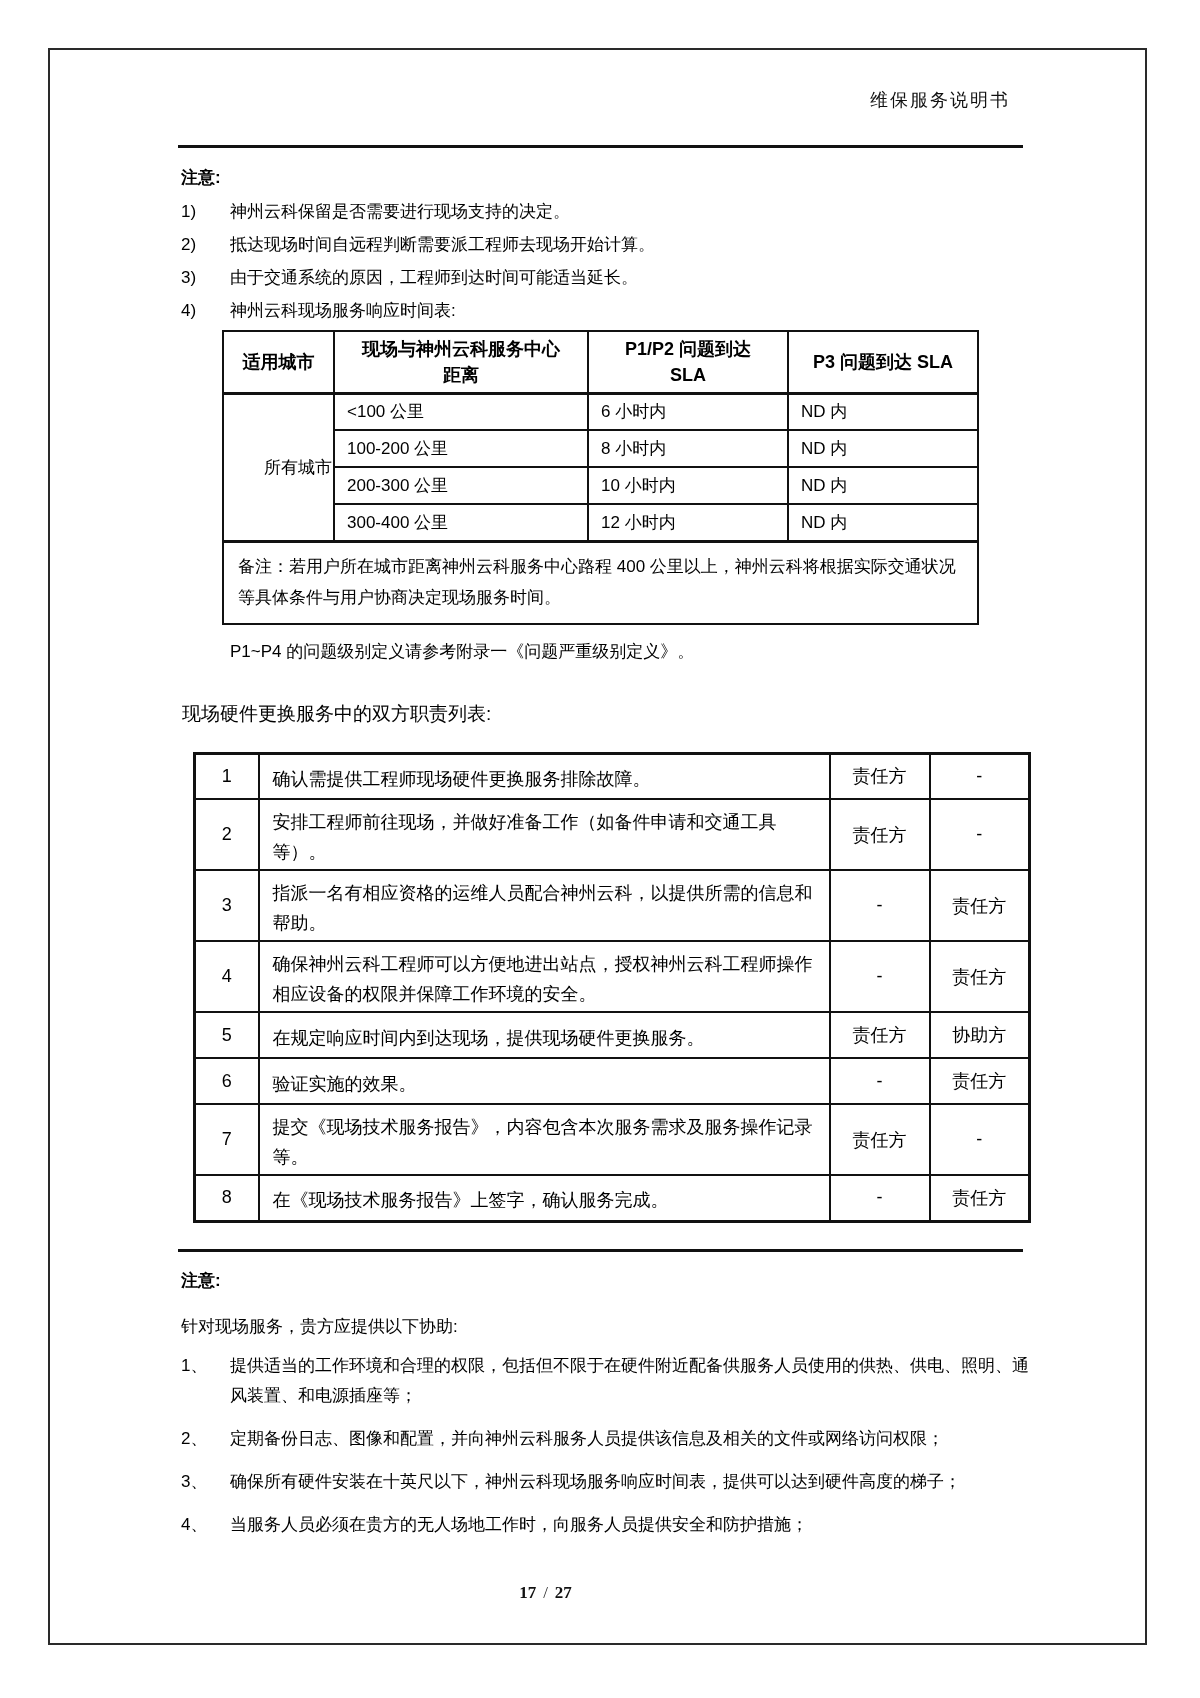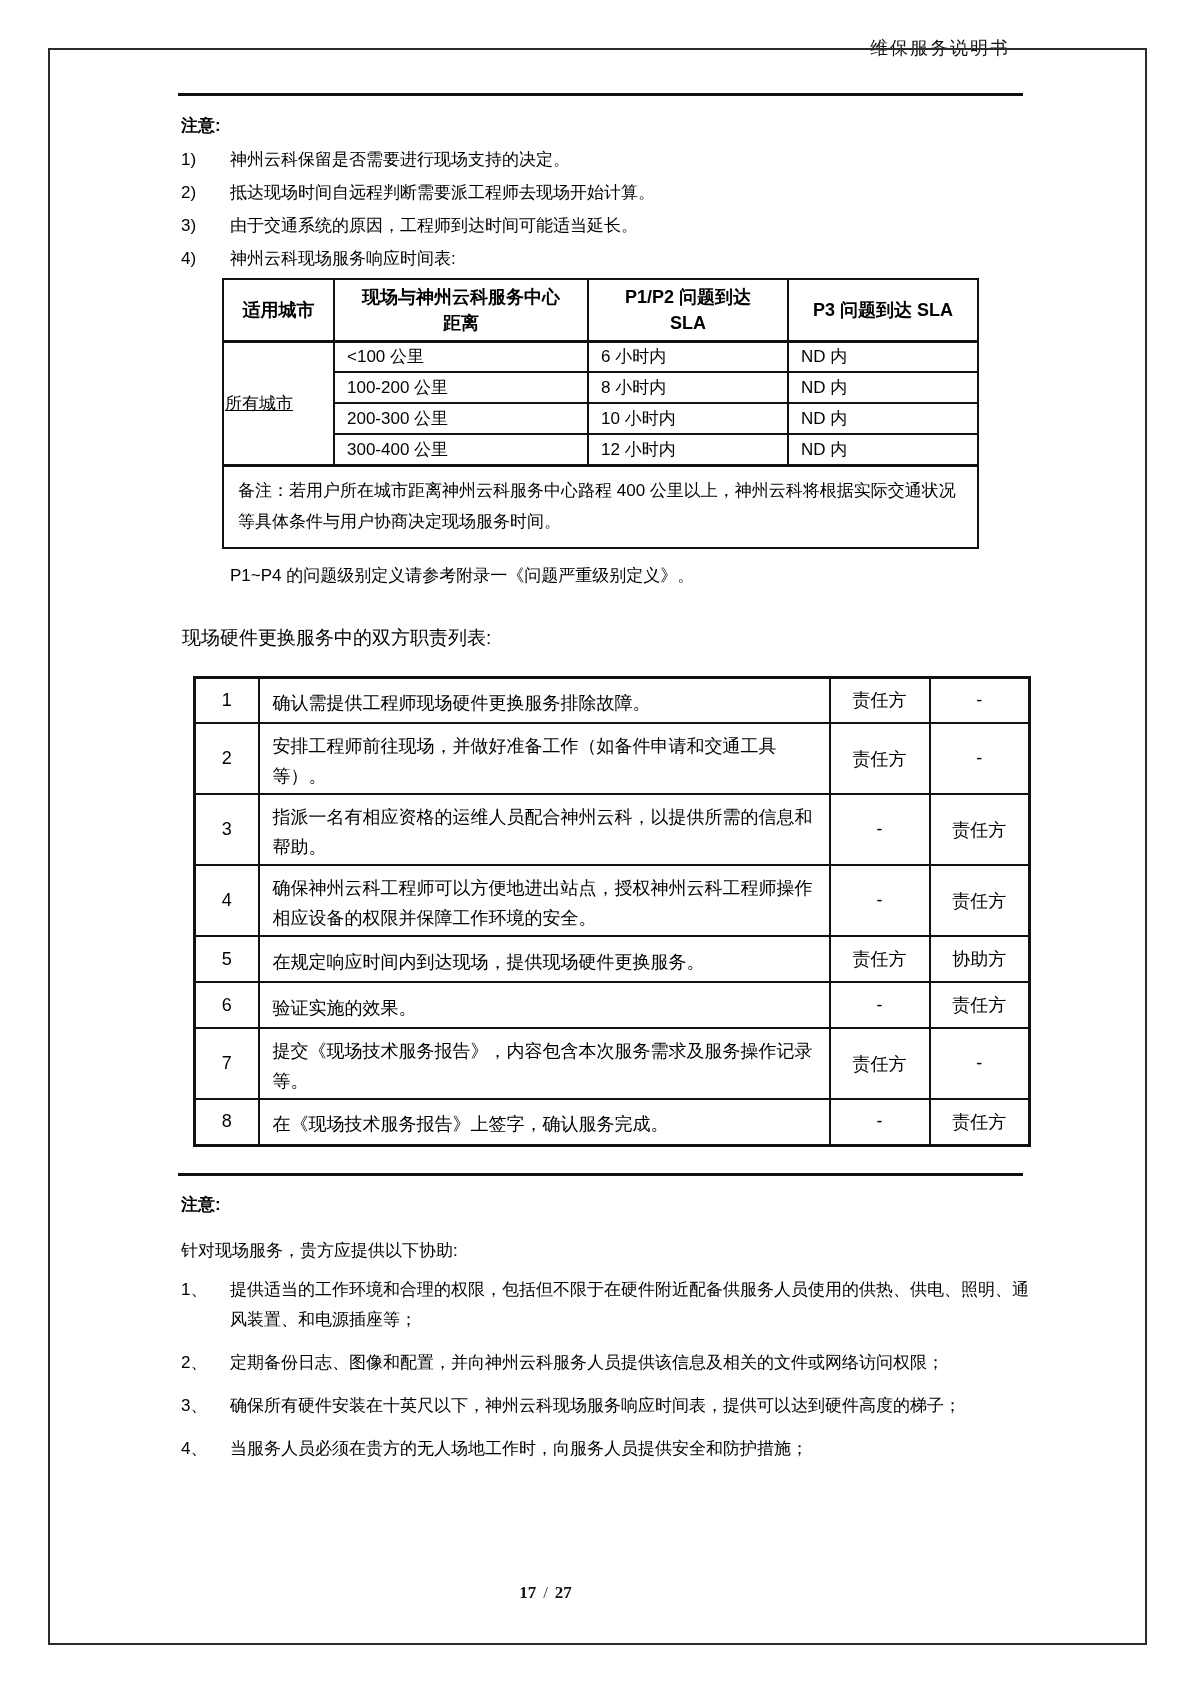--- a/index.html
+++ b/index.html
@@ -6,40 +6,40 @@
   body{
     width:1200px;height:1698px;position:relative;overflow:hidden;
     font-family:"Liberation Sans",sans-serif;color:#000;
     -webkit-font-smoothing:antialiased;
   }
   .page-border{
     position:absolute;left:48px;top:48px;width:1099px;height:1597px;
     border:2px solid #2a2a2a;box-sizing:border-box;pointer-events:none;
   }
   .doc-header{
-    padding-top:36px;padding-right:190px;text-align:right;
+    padding-top:88px;padding-right:190px;text-align:right;
     font-family:"Liberation Serif",serif;font-size:18px;letter-spacing:2px;color:#111;
   }
   .hrule{width:845px;height:3px;background:#111;margin-left:178px;}
   .rule-top{margin-top:33px;}
   .rule-bottom{margin-top:26px;}
   .notice-label{margin:18px 0 0 181px;font-size:17px;font-weight:bold;}
   .top-list{margin-left:181px;}
   .list-item{display:flex;font-size:17px;line-height:21px;margin-top:12px;}
   .list-item .num{width:49px;flex:0 0 49px;}
   .list-item .txt{flex:1;}
 
   table{border-collapse:collapse;}
   
   table.sla{margin:9px 0 0 222px;width:755px;font-size:17px;table-layout:fixed;}
   .sla th,.sla td{border:2px solid #111;vertical-align:middle;box-sizing:border-box;}
   .sla th{font-size:18px;font-weight:bold;text-align:center;height:62px;line-height:26px;padding:2px 6px;}
-  .sla td{height:31px;}
+  .sla td{height:37px;}
   .sla td.data{text-align:left;padding:2px 4px 2px 12px;}
-  .sla td.city{text-align:left;border-bottom-width:2px;text-decoration:underline;}
+  .sla td.city{text-align:right;border-bottom-width:2px;}
   .sla tr.hdr th{border-bottom-width:3px;}
   .sla td.remark{height:auto;padding:8px 14px 10px 14px;line-height:31px;text-align:left;border-top-width:3px;}
   .note-p1p4{margin:15px 0 0 230px;font-size:17px;}
   .section-heading{margin:38px 0 0 182px;font-size:19px;}
 
   
   table.resp{margin:25px 0 0 193px;width:835px;font-size:18px;table-layout:fixed;border:3px solid #111;}
   .resp th,.resp td{border:2px solid #111;vertical-align:middle;box-sizing:border-box;}
   .resp th{background:#d9d9d9;font-weight:bold;text-align:center;height:66px;line-height:26px;padding:2px 4px;}
   .resp td{height:46px;}

